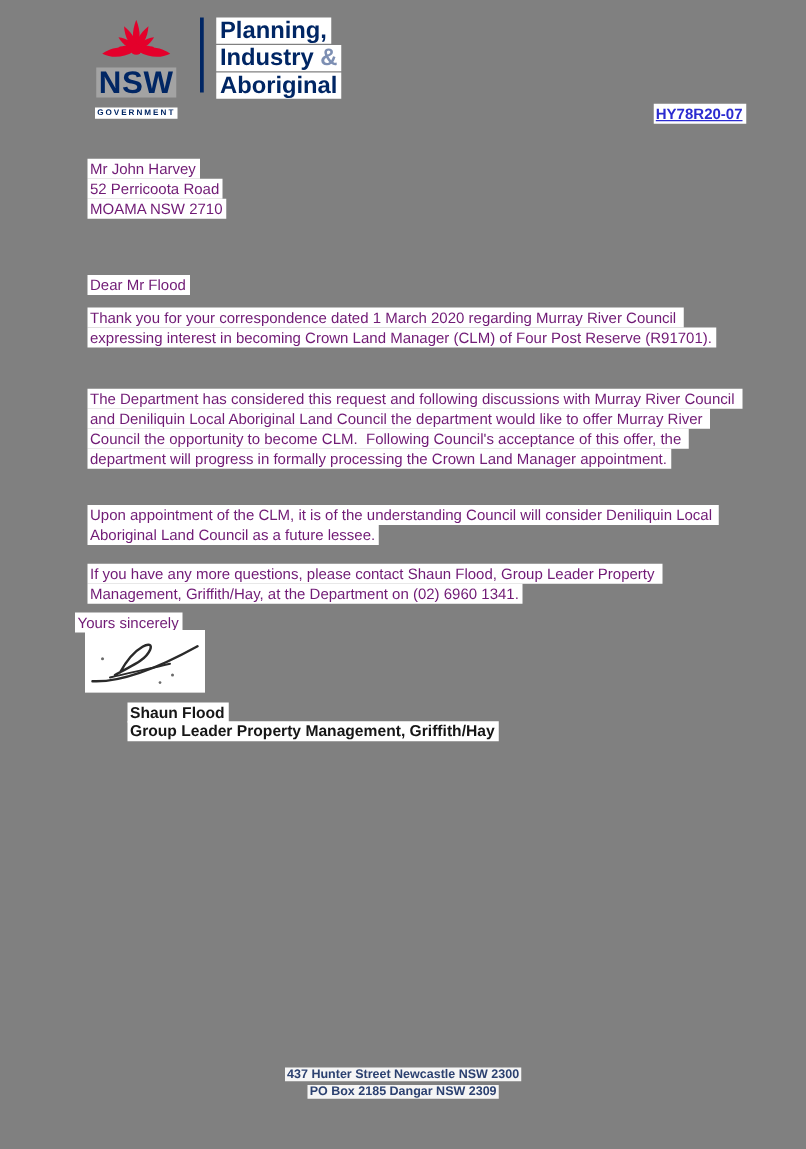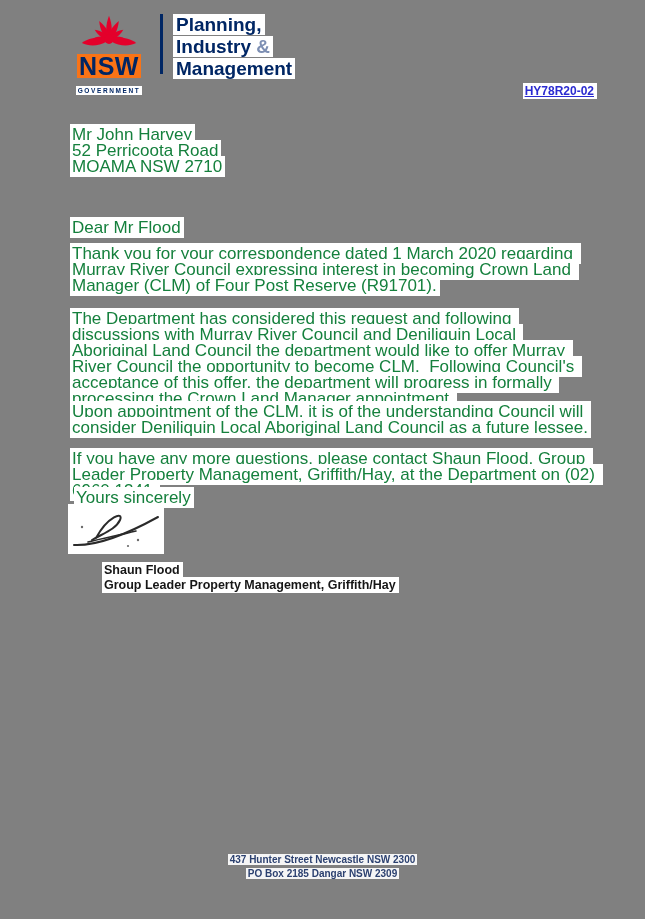--- a/index.html
+++ b/index.html
@@ -18,48 +18,48 @@
     box-decoration-break:clone;
     -webkit-box-decoration-break:clone;
     padding:1px 3px 1px 2px;
   }
   
   .letterhead{position:absolute;left:66px;top:12px;display:flex;align-items:flex-start;}
   .logo-left{width:86px;text-align:center;}
   .logo-left svg{display:block;margin:0 auto;}
   .logo-nsw{
     font-size:25px;font-weight:700;color:#002664;line-height:24px;
-    letter-spacing:0.5px;display:inline-block;background:#f97316;padding:0 2px;
+    letter-spacing:0.5px;display:inline-block;background:#a3a3a3;padding:0 2px;
   }
   .logo-gov{
     font-size:6.5px;font-weight:700;color:#002664;letter-spacing:1.6px;
     display:inline-block;background:#fff;padding:1px 2px;margin-top:1px;
   }
   .logo-divider{width:3px;height:60px;background:#002664;margin:2px 10px 0 8px;}
   .dept-name{padding-top:2px;}
   .dept-line{
     font-size:19px;font-weight:700;color:#002664;line-height:21px;margin-bottom:1px;
   }
   .dept-line .hl{padding:0 3px;margin-top:24px;}
   .amp{color:#7d8fb3;}
   
   .ref{
     position:absolute;top:84px;right:48px;
     font-size:12px;color:#2b2bd0;text-decoration:underline;font-weight:700;
   }
   
-  .txt{font-size:17px;line-height:16px;color:#15803d;}
+  .txt{font-size:12px;line-height:16px;color:#701a75;}
   .recipient{position:absolute;left:70px;top:127px;}
   .salutation{position:absolute;left:70px;top:220px;}
   .para{position:absolute;left:70px;width:525px;white-space:pre-wrap;}
   .p1{top:246px;}
   .p2{top:311px;}
   .p3{top:404px;}
   .p4{top:451px;}
-  .closing{position:absolute;left:74px;top:490px;}
+  .closing{position:absolute;left:60px;top:490px;}
   .line{margin:0 0 0 0;}
   .line + .line{margin-top:0;}
   .recipient .line{display:block;line-height:16px;}
   
   .signature{position:absolute;left:68px;top:504px;}
   .sig-box{background:#ffffff;display:block;}
   .sig-block{position:absolute;left:70px;top:563px;padding-left:32px;}
   .sig-name,.sig-title{font-size:12.5px;font-weight:700;line-height:15px;color:#161616;}
   .sig-date{font-size:10px;color:#2e2e2e;line-height:14px;margin-top:1px;}
   
@@ -104,26 +104,26 @@
           <circle cx="0" cy="0" r="5"></circle>
         </g>
       </svg>
       <span class="logo-nsw">NSW</span><br>
       <span class="logo-gov">GOVERNMENT</span>
     </div>
     <div class="logo-divider"></div>
     <div class="dept-name">
       <div class="dept-line"><span class="hl">Planning,</span></div>
       <div class="dept-line"><span class="hl"><span>Industry</span> <span class="amp">&amp;</span></span></div>
-      <div class="dept-line"><span class="hl">Management</span></div>
+      <div class="dept-line"><span class="hl">Aboriginal</span></div>
     </div>
   </div>
 
   <div class="ref">
-    <span class="hl">HY78R20-02</span>
+    <span class="hl">HY78R20-07</span>
   </div>
 
   <div class="recipient txt">
     <span class="line"><span class="hl">Mr John Harvey</span></span>
     <span class="line"><span class="hl">52 Perricoota Road</span></span>
     <span class="line"><span class="hl">MOAMA NSW 2710</span></span>
   </div>
 
   <div class="salutation txt">
     <span class="hl">Dear Mr Flood</span>

